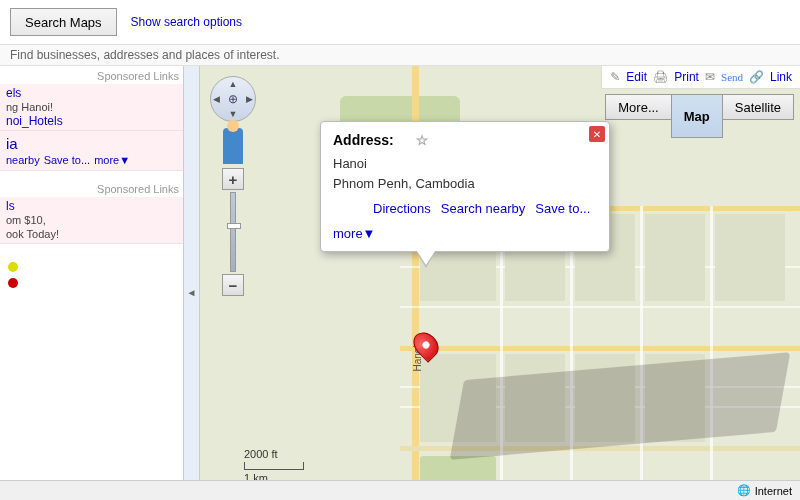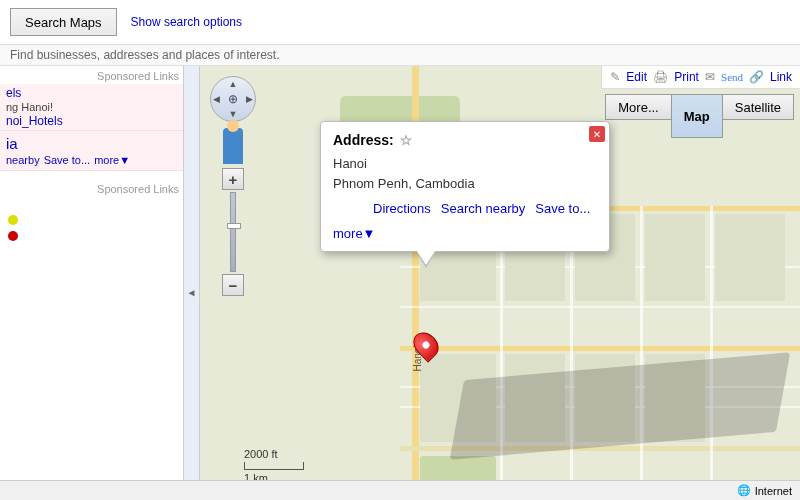--- a/index.html
+++ b/index.html
@@ -174,20 +174,25 @@
       <a style="color:#00c; text-decoration:none; font-size:15px;">ia</a>
       <div style="display:flex; gap:4px; font-size:11px; margin-top:2px;">
         <a style="color:#00c; text-decoration:none;">nearby</a>
         <a style="color:#00c; text-decoration:none;">Save to...</a>
         <a style="color:#00c; text-decoration:none;">more▼</a>
       </div>
     </div>
 
     <div style="text-align:right; color:#999; font-size:11px; padding:4px 20px 2px 4px; margin-top:8px;">Sponsored Links</div>
 
+    <div style="padding:2px 20px 2px 6px; border-bottom:1px solid #f0e0e8; background:#fff0f4;">
+      <a style="color:#00c; text-decoration:none; font-size:12px;">ls</a><br>
+      <span style="color:#444; font-size:11px;">om $10,</span><br>
+      <span style="color:#444; font-size:11px;">ook Today!</span>
+    </div>
 
     <div style="margin-top:10px; padding: 4px 20px 4px 4px;">
       <div style="display:flex; align-items:center; margin-top:2px;">
         <span style="display:inline-block; width:10px; height:10px; border-radius:50%; background:#dd0; margin:2px 4px;"></span>
       </div>
       <div style="display:flex; align-items:center; margin-top:2px;">
         <span style="display:inline-block; width:10px; height:10px; border-radius:50%; background:#c00; margin:2px 4px;"></span>
       </div>
     </div>
   </div>
@@ -274,21 +279,21 @@
         <div style="width:22px; height:22px; background:linear-gradient(#f5f5f5,#ddd); border:1px solid #999; display:flex; align-items:center; justify-content:center; cursor:pointer; font-size:15px; font-weight:bold; color:#444;">−</div>
       </div>
     </div>
 
     <div id="info-popup" style="position:absolute; left:120px; top:55px; width:290px; background:#fff; border:1px solid #bbb; border-radius:4px; box-shadow:2px 3px 8px rgba(0,0,0,0.3); z-index:30; padding:10px 12px;">
 
       <div style="position:absolute; top:4px; right:4px; width:16px; height:16px; background:#d44; color:#fff; font-size:10px; display:flex; align-items:center; justify-content:center; cursor:pointer; border-radius:2px;">
         <span>✕</span>
       </div>
 
-      <div style="font-size:14px; font-weight:bold; display:flex; align-items:center; gap:6px; margin-bottom:6px;">
+      <div style="font-size:14px; font-weight:bold; display:flex; align-items:center; gap:22px; margin-bottom:6px;">
         <span>Address:</span>
         <span style="color:#aaa; font-size:14px; cursor:pointer;">☆</span>
       </div>
 
       <div style="font-size:13px; color:#333; line-height:1.5; margin-bottom:8px;">
         <div>Hanoi</div>
         <div>Phnom Penh, Cambodia</div>
       </div>
 
       <div style="display:flex; gap:10px; font-size:13px; margin-top:4px; flex-wrap:wrap;">

